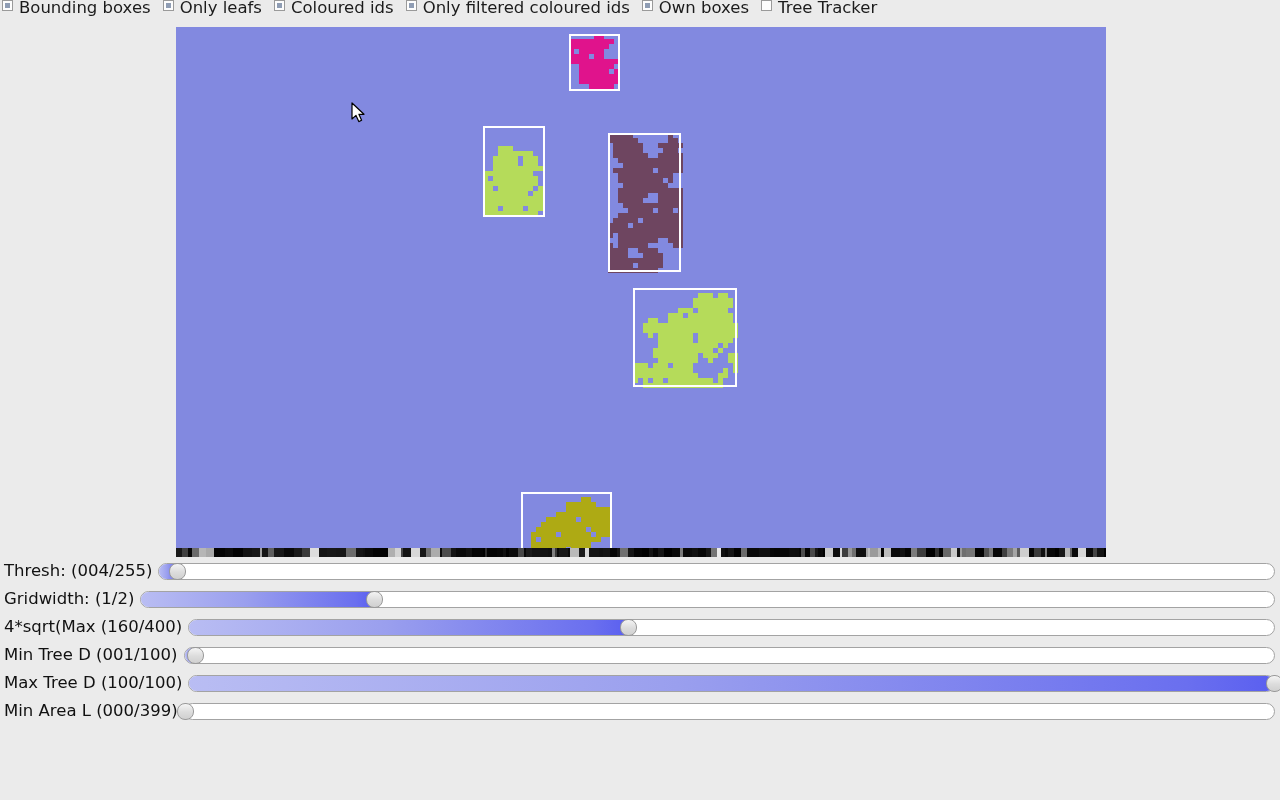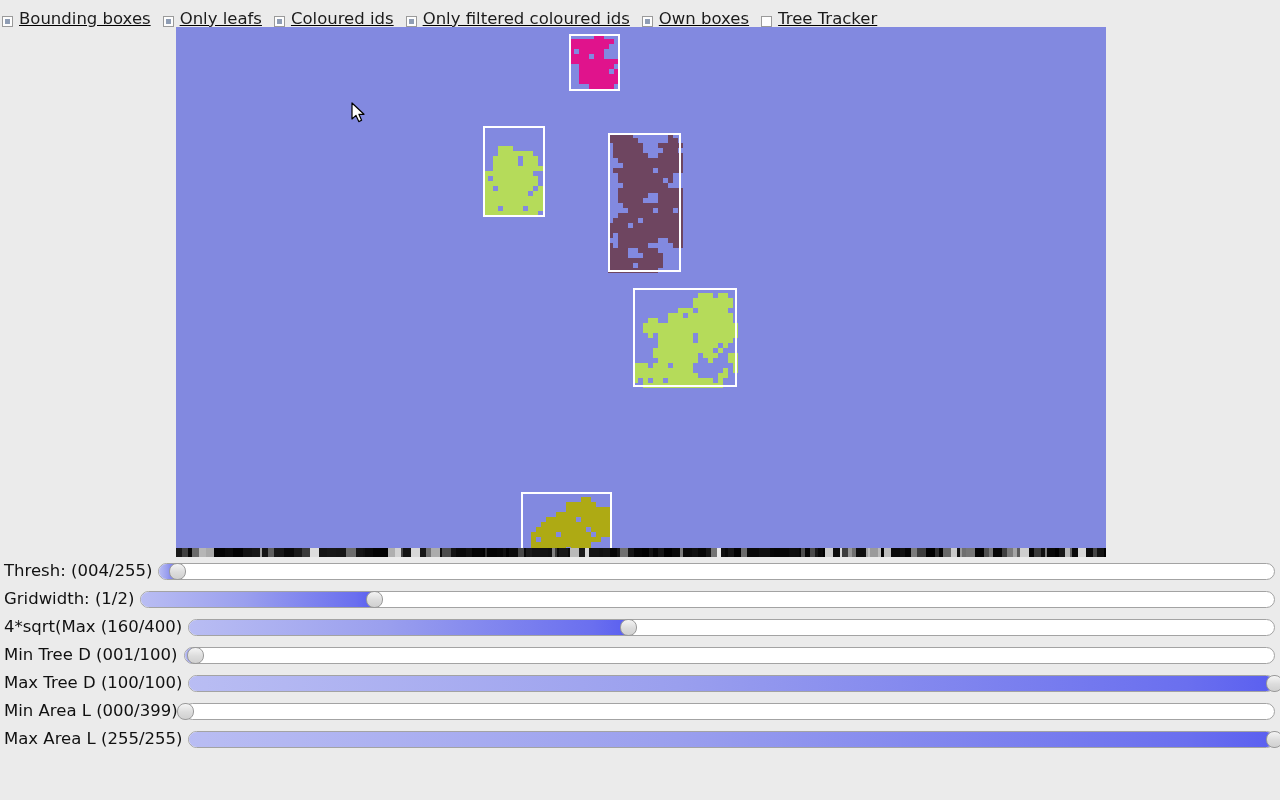--- a/index.html
+++ b/index.html
@@ -25,24 +25,23 @@
     left: 0; top: 0;
     width: 1280px;
     height: 27px;
     display: flex;
     align-items: center;
     background: #ebebeb;
     white-space: nowrap;
   }
   .chk-item {
     display: flex;
-    align-items: flex-end;
+    align-items: flex-start;
     height: 27px;
     margin-right: 12px;
-    text-decoration: underline;
   }
   .chk-item:first-child { margin-left: 2px; }
 
   .chk-box {
     width: 11px;
     height: 11px;
     box-sizing: border-box;
     border: 1px solid #9a9a9a;
     background: #fdfdfd;
     margin-right: 6px;
@@ -592,23 +591,16 @@
           <div class="slider-fill full" style="width: 100%;"></div>
           <div class="slider-thumb" style="left: 100%;"></div>
         </div>
       </div>
       <div class="slider-row">
         <span class="slider-label">Min Area L (000/399)</span>
         <div class="slider-track">
           <div class="slider-thumb" style="left: 0%;"></div>
         </div>
       </div>
-      <div class="slider-row">
-        <span class="slider-label">Max Area L (255/255)</span>
-        <div class="slider-track">
-          <div class="slider-fill full" style="width: 100%;"></div>
-          <div class="slider-thumb" style="left: 100%;"></div>
-        </div>
-      </div>
     </div>
 
 
 </div>
 
 </body></html>

